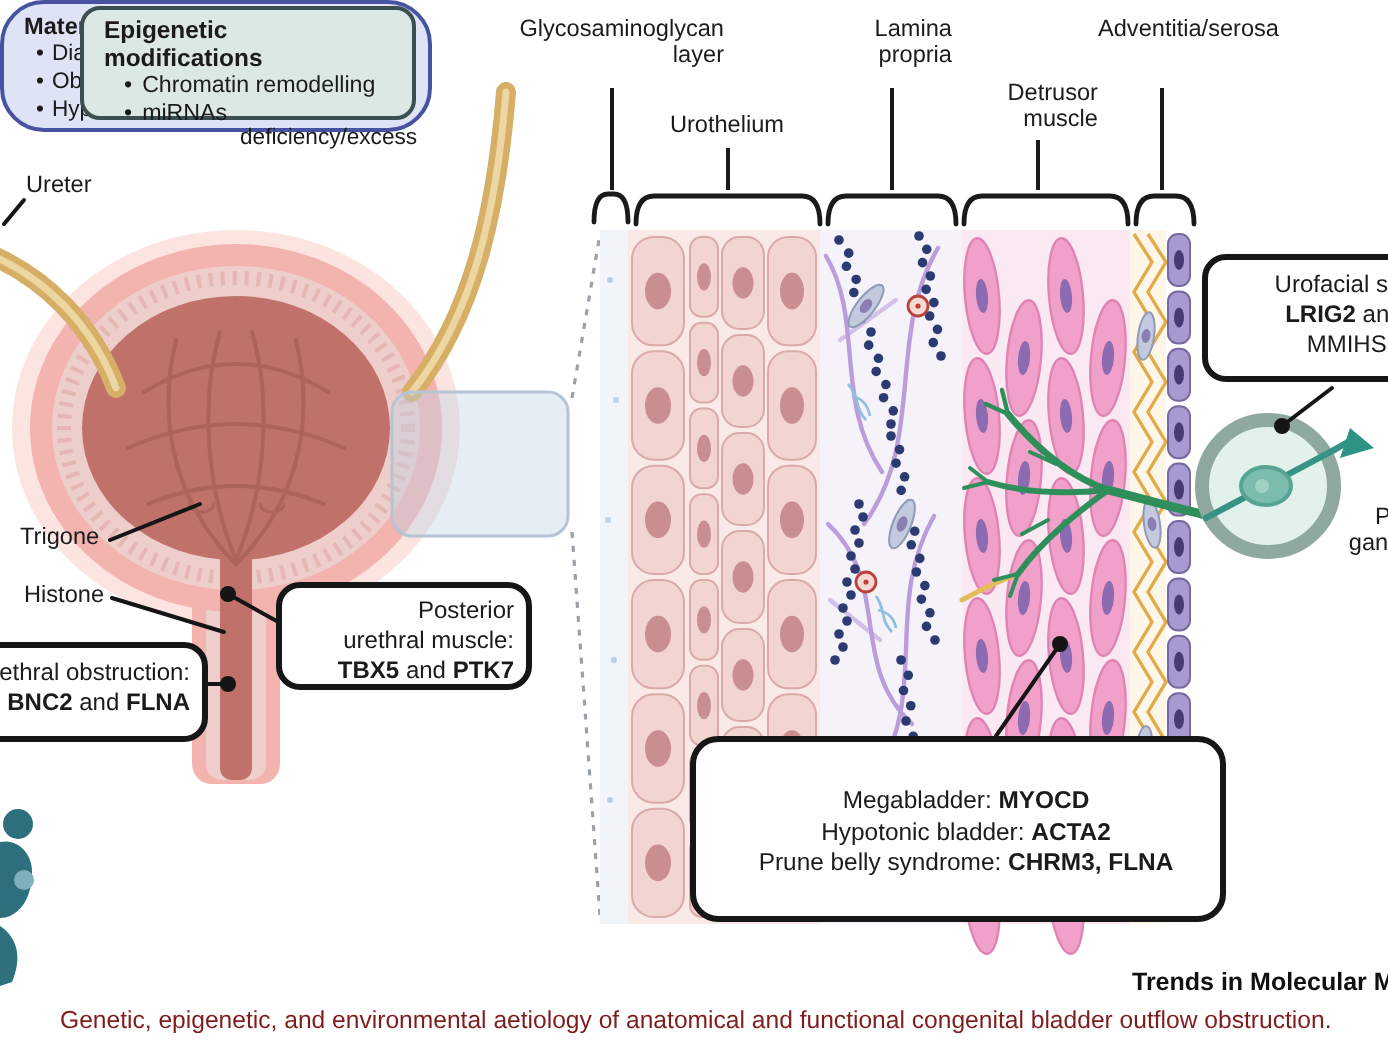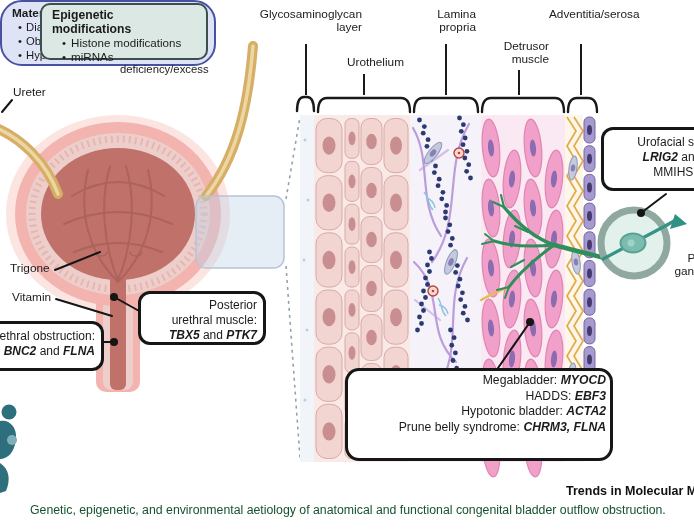--- a/index.html
+++ b/index.html
@@ -5,43 +5,43 @@
   html,body{margin:0;padding:0;background:#fff;}
   #stage{position:relative;width:694px;height:532px;background:#ffffff;overflow:hidden;
          font-family:"Liberation Sans",sans-serif;color:#1b1b1b;}
   .abs{position:absolute;}
   svg{display:block;}
   
   .blackbox{position:absolute;background:#ffffff;border:3px solid #161616;border-radius:12px;
             box-sizing:border-box;z-index:3;}
   .blackbox .bx-inner{padding:4px 6px;}
   .center{text-align:right;}
-  .gene{font-weight:700;font-style:italic;}
+  .gene{font-weight:700;}
   
   #epi-box{left:40px;top:3px;width:168px;height:57px;background:#dce8e4;border:2.5px solid #3c4f4f;
            border-radius:10px;box-sizing:border-box;padding:3px 16px 0 10px;z-index:3;}
   #epi-box .ttl{font-size:12.2px;font-weight:700;line-height:14px;}
   .bullet{display:flex;font-size:11.6px;line-height:13.6px;}
   .bullet::before{content:"\2022";margin:0 5px 0 10px;}
   .bullet.nodot::before{content:"";margin:0 5px 0 16.5px;}
   
   #mat-box{left:40px;top:397px;width:216px;height:66px;background:#dfe3f6;border:2.5px solid #4753a0;
            border-radius:22px;box-sizing:border-box;padding:4px 6px 0 10px;display:flex;z-index:3;}
   #mat-box .col{width:50%;}
   #mat-box .hd{font-size:11.8px;font-weight:700;line-height:14px;}
   #mat-box .bullet{font-size:11.3px;line-height:14px;}
   #mat-box .bullet::before{margin:0 4px 0 6px;}
   
   .lbl{position:absolute;font-size:11.8px;line-height:13.2px;z-index:2;}
   
   #journal{left:566px;top:484px;font-size:12.5px;font-weight:700;white-space:nowrap;color:#111;z-index:2;}
-  #caption{left:30px;top:503px;width:664px;font-size:12.3px;color:#14532d;white-space:nowrap;z-index:2;}
+  #caption{left:30px;top:503px;width:664px;font-size:12.3px;color:#7f1d1d;white-space:nowrap;z-index:2;}
   .boxline{font-size:12px;line-height:15px;}
   #gene-box{left:345px;top:368px;width:268px;height:93px;border-width:3.5px;border-radius:14px;}
-  #gene-box .bx-inner{padding:2px 4px 0 12px;text-align:right;}
+  #gene-box .bx-inner{padding:22px 4px 0 12px;text-align:center;}
   #gene-box .boxline{font-size:12.2px;line-height:15.6px;white-space:nowrap;}
   #uo-box{left:-56px;top:321px;width:160px;height:50px;}
   #uo-box .bx-inner{padding-top:5px;}
   #puv-box{left:138px;top:291px;width:128px;height:54px;}
   #uro-box{left:601px;top:127px;width:152px;height:64px;}
   #uro-box .bx-inner{padding-top:5px;}
 </style>
 </head>
 <body>
 
@@ -459,27 +459,27 @@
     <g>
       <circle cx="9" cy="412" r="7.5" fill="#2e6f7d"></circle>
       <path d="M0,421 C9,419 17,427 16,438 C15,453 7,459 0,459 Z" fill="#2e6f7d"></path>
       <circle cx="12" cy="440" r="5" fill="#7fb0ba"></circle>
       <path d="M0,463 C9,469 11,479 6,491 L0,493 Z" fill="#2e6f7d"></path>
     </g>
   </svg>
 
   <div id="epi-box" class="abs">
     <div class="ttl">Epigenetic modifications</div>
-    <div class="bullet">Histone modifications</div>
+    <div class="bullet">Chromatin remodelling</div>
     <div class="bullet">miRNAs</div>
   </div>
 
   <div class="lbl" style="left:13px;top:86px">Ureter</div>
   <div class="lbl" style="left:10px;top:262px">Trigone</div>
-  <div class="lbl" style="left:12px;top:291px">Vitamin</div>
+  <div class="lbl" style="left:12px;top:291px">Histone</div>
 
   <div id="uo-box" class="blackbox">
     <div class="bx-inner center">
       <div class="boxline">Urethral obstruction:</div>
       <div class="boxline"><span class="gene">BNC2</span><span> and </span><span class="gene">FLNA</span></div>
     </div>
   </div>
 
   <div id="puv-box" class="blackbox">
     <div class="bx-inner center">
@@ -498,42 +498,41 @@
     </div>
     <div class="col">
       <div class="hd">Nutrition</div>
       <div class="bullet">Folic acid deficiency</div>
       <div class="bullet">Vitamin A</div>
       <div class="bullet nodot">deficiency/excess</div>
     </div>
   </div>
 
   <div class="lbl center" style="left:250px;top:8px;width:112px">Glycosaminoglycan layer</div>
-  <div class="lbl center" style="left:324px;top:56px;width:80px">Urothelium</div>
+  <div class="lbl center" style="left:312px;top:56px;width:80px">Urothelium</div>
   <div class="lbl center" style="left:489px;top:40px;width:60px">Detrusor muscle</div>
   <div class="lbl center" style="left:416px;top:8px;width:60px">Lamina propria</div>
   <div class="lbl center" style="left:549px;top:8px;width:64px">Adventitia/serosa</div>
 
   <div id="uro-box" class="blackbox">
     <div class="bx-inner center">
       <div class="boxline">Urofacial syndrome:</div>
       <div class="boxline"><span class="gene">LRIG2</span><span> and </span><span class="gene">HPSE2</span></div>
       <div class="boxline"><span>MMIHS: </span><span class="gene">CHRNG</span></div>
     </div>
   </div>
 
   <div class="lbl center" style="left:649px;top:252px;width:70px">
     <div>Pelvic</div>
     <div>ganglion</div>
   </div>
 
   <div id="gene-box" class="blackbox">
     <div class="bx-inner">
       <div class="boxline"><span>Megabladder: </span><span class="gene">MYOCD</span></div>
-      <div class="boxline"><span>HADDS: </span><span class="gene">EBF3</span></div>
       <div class="boxline"><span>Hypotonic bladder: </span><span class="gene">ACTA2</span></div>
       <div class="boxline"><span>Prune belly syndrome: </span><span class="gene">CHRM3, FLNA</span></div>
     </div>
   </div>
 
   <div id="journal" class="abs">Trends in Molecular Medicine</div>
   <div id="caption" class="abs">Genetic, epigenetic, and environmental aetiology of anatomical and functional congenital bladder outflow obstruction.</div>
 </div>
 
 </body></html>

